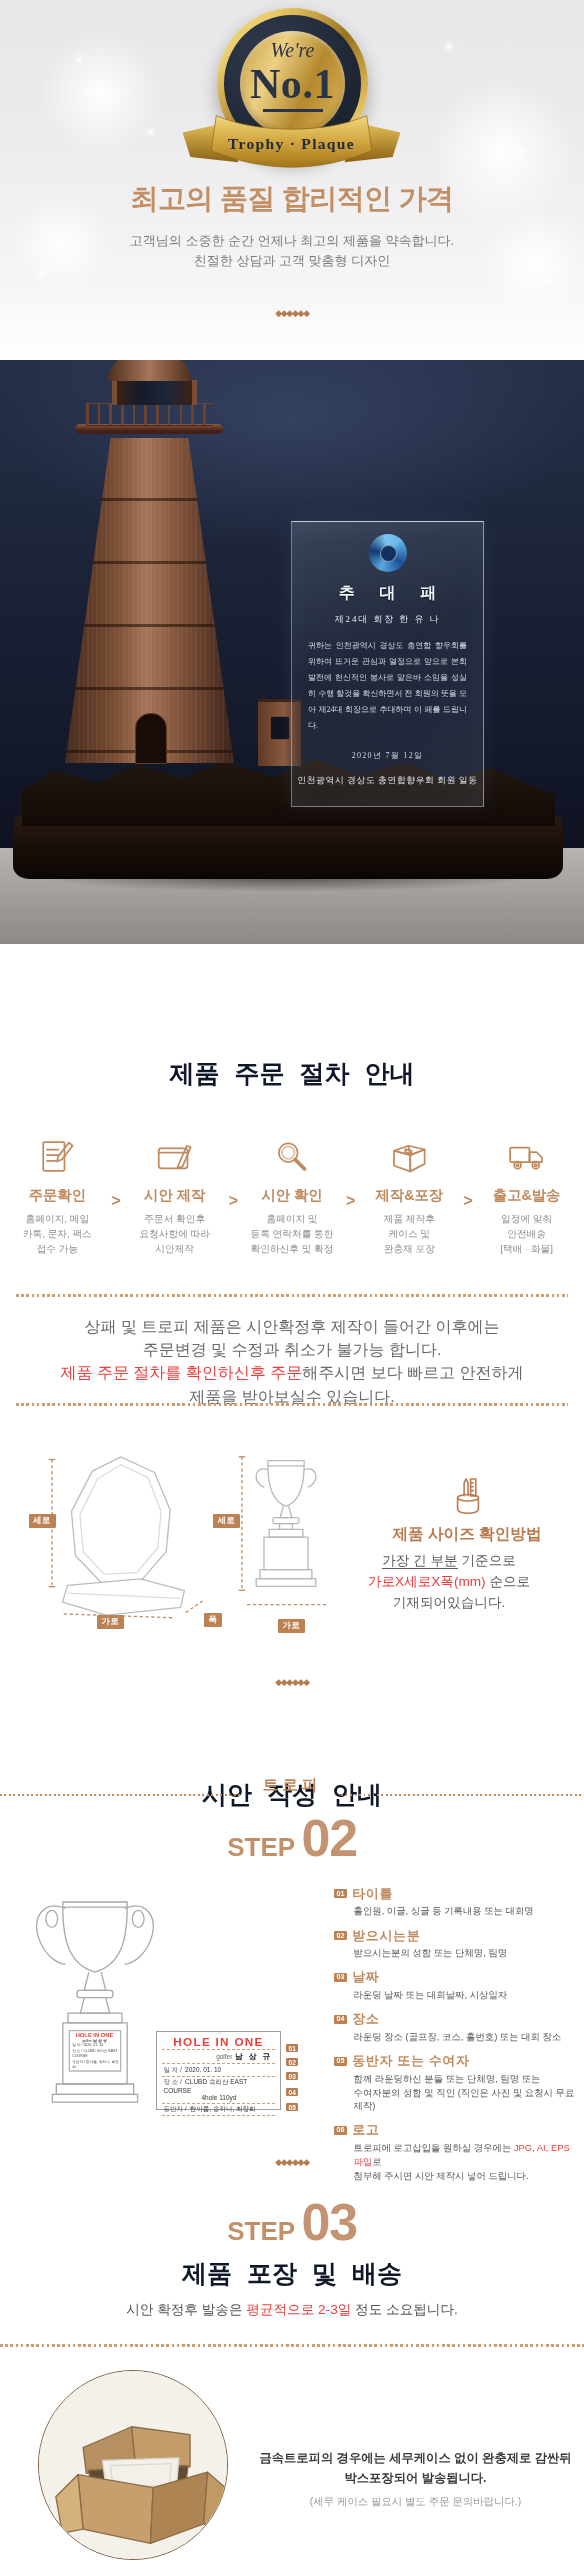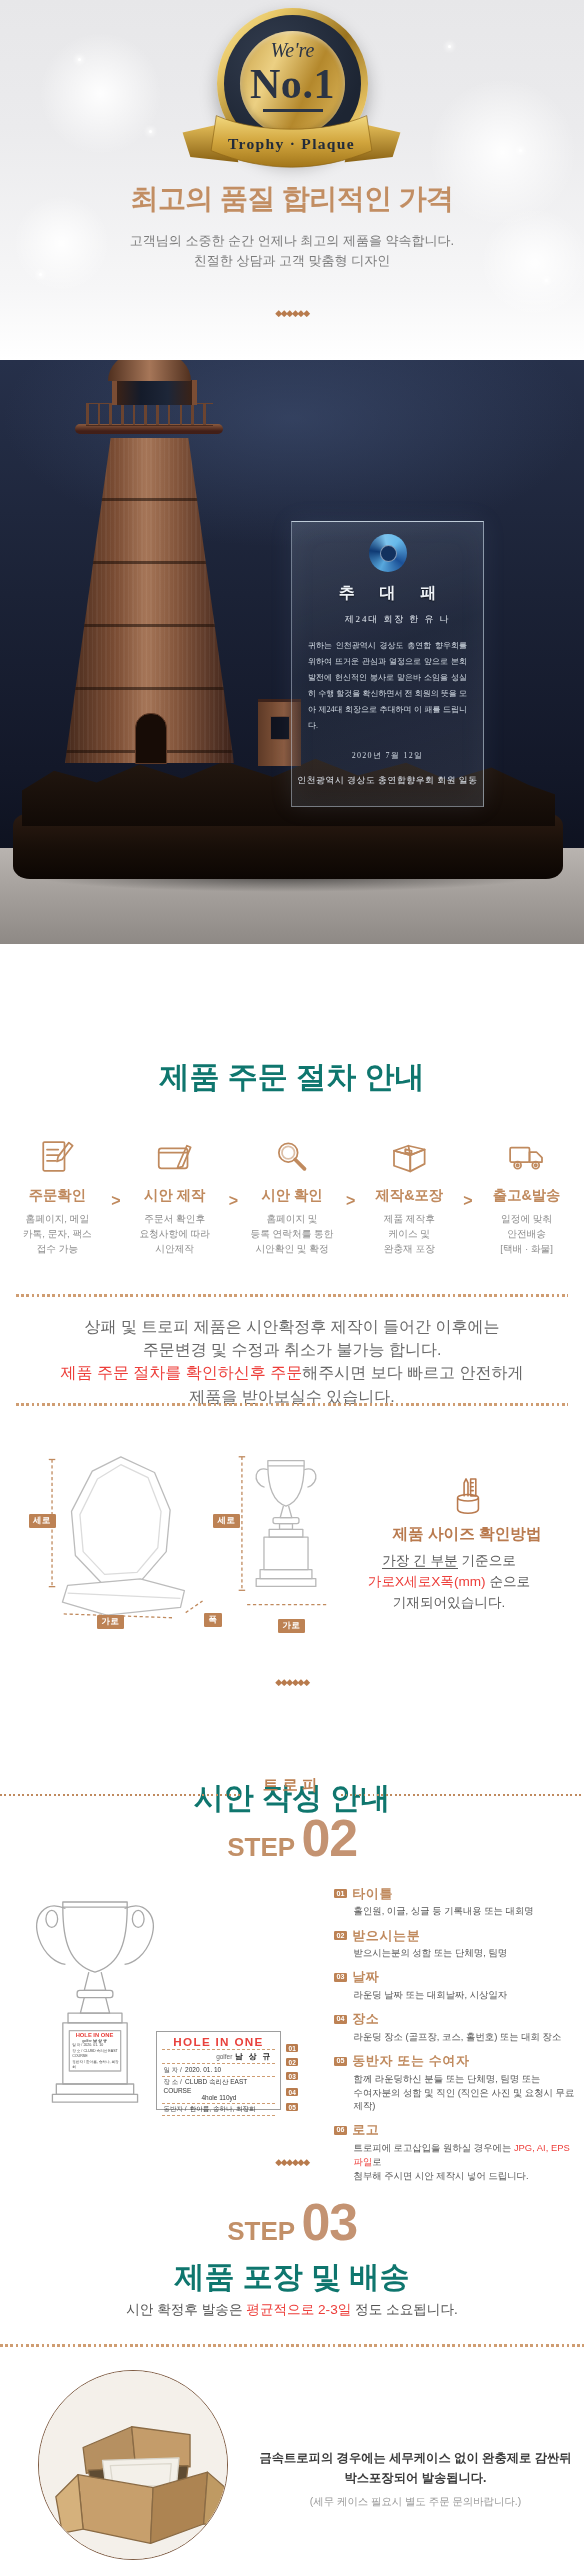--- a/index.html
+++ b/index.html
@@ -65,30 +65,30 @@
   .gplaque{left:291px;top:161px;width:191px;height:284px;
     background:linear-gradient(160deg,rgba(190,206,226,.17) 0%,rgba(148,168,196,.07) 45%,rgba(168,188,214,.13) 100%);
     border:0.6px solid rgba(205,220,235,.45);border-top:1.9px solid rgba(226,240,250,.8);border-right:1.3px solid rgba(214,230,244,.55);
     box-shadow:0 0 22px rgba(140,170,215,.10), inset 0 0 28.6px rgba(160,190,225,.06);}
   .gp-logo{left:calc(50% - 19px);top:11.7px;width:38px;height:38px;border-radius:50%;
     background:conic-gradient(from 40deg,#67b9ea,#1b5096 24%,#58a8dd 46%,#0f3a74 66%,#7cc4ee 86%,#67b9ea);}
   .gp-logo-core{position:absolute;left:11px;top:11px;width:15.6px;height:15.6px;border-radius:50%;
     background:#12315e;border:1.3px solid rgba(220,235,250,.55);}
   .gp-title{top:61px;font-family:"Liberation Serif","DejaVu Serif",serif;font-weight:bold;font-size:16px;
     letter-spacing:10.4px;text-indent:10.4px;color:#eef2f7;text-shadow:0 0.6px 1.3px rgba(0,0,0,.6);}
-  .gp-rec{top:91px;font-size:9px;letter-spacing:1.9px;color:#e4eaf1;font-family:"Liberation Serif","DejaVu Serif",serif;padding-left:10px;}
+  .gp-rec{top:91px;font-size:9px;letter-spacing:1.9px;color:#e4eaf1;font-family:"Liberation Serif","DejaVu Serif",serif;}
   .gp-body{top:116px;left:16px;width:159px;font-size:8px;line-height:2.0;color:#d3dbe4;text-align:justify;
     font-family:"Liberation Serif","DejaVu Serif",serif;}
   .gp-date{top:228px;font-size:8px;letter-spacing:1.3px;color:#cfd7e0;font-family:"Liberation Serif","DejaVu Serif",serif;}
   .gp-from{top:253px;font-size:8.8px;letter-spacing:0.6px;color:#e0e6ee;font-family:"Liberation Serif","DejaVu Serif",serif;}
 
   
   .st-label{font-size:26px;color:#c29068;font-weight:bold;letter-spacing:0px;}
   .st-num{font-size:52px;color:#c49372;font-weight:bold;letter-spacing:-1.3px;margin-left:6.5px;}
-  .sec-title{font-size:30px;font-weight:bold;color:#0f766e;}
+  .sec-title{font-size:25px;font-weight:bold;color:#0f172a;font-family:Liberation Mono, monospace;}
 
   
   #process{top:1137px;left:6.5px;width:571px;display:flex;align-items:flex-start;}
   .pcol{flex:1;text-align:center;}
   .picon svg{width:40px;height:40px;}
   .pname{margin-top:6.5px;font-size:14.3px;font-weight:bold;color:#c08a5e;}
   .pdesc{margin-top:6.5px;font-size:9.7px;color:#8d8d8d;line-height:1.55;}
   .parrow{width:15.6px;padding-top:55px;color:#c08a5e;font-size:16px;font-weight:bold;text-align:center;}
 
   .dotline{height:2.6px;background:repeating-linear-gradient(90deg,#cf9d72 0 2.6px,rgba(0,0,0,0) 2.6px 5.2px);}
@@ -257,21 +257,21 @@
         <svg viewBox="0 0 64 64" fill="none" stroke="#c08a5e" stroke-width="2.8" stroke-linecap="round" stroke-linejoin="round">
           <circle cx="26" cy="25" r="15"></circle>
             <circle cx="26" cy="25" r="10" opacity="0.55"></circle>
           <line x1="37" y1="36" x2="52" y2="51" stroke-width="6"></line>
         </svg>
       </div>
       <div class="pname">시안 확인</div>
       <div class="pdesc">
         <div>홈페이지 및</div>
         <div>등록 연락처를 통한</div>
-        <div>시안확인 및 확정</div>
+        <div>확인하신후 및 확정</div>
       </div>
     </div>
     <div class="parrow">&gt;</div>
     <div class="pcol">
       <div class="picon">
         <svg viewBox="0 0 64 64" fill="none" stroke="#c08a5e" stroke-width="2.8" stroke-linecap="round" stroke-linejoin="round">
           <path d="M8,22 L31,14 L57,20 L34,29 Z"></path>
           <path d="M8,22 L8,46 L34,55 L34,29 Z"></path>
           <path d="M34,29 L57,20 L57,43 L34,55 Z"></path>
           <path d="M26,19.5 l10,2.5 v5 l-10,-2.5 z"></path>

